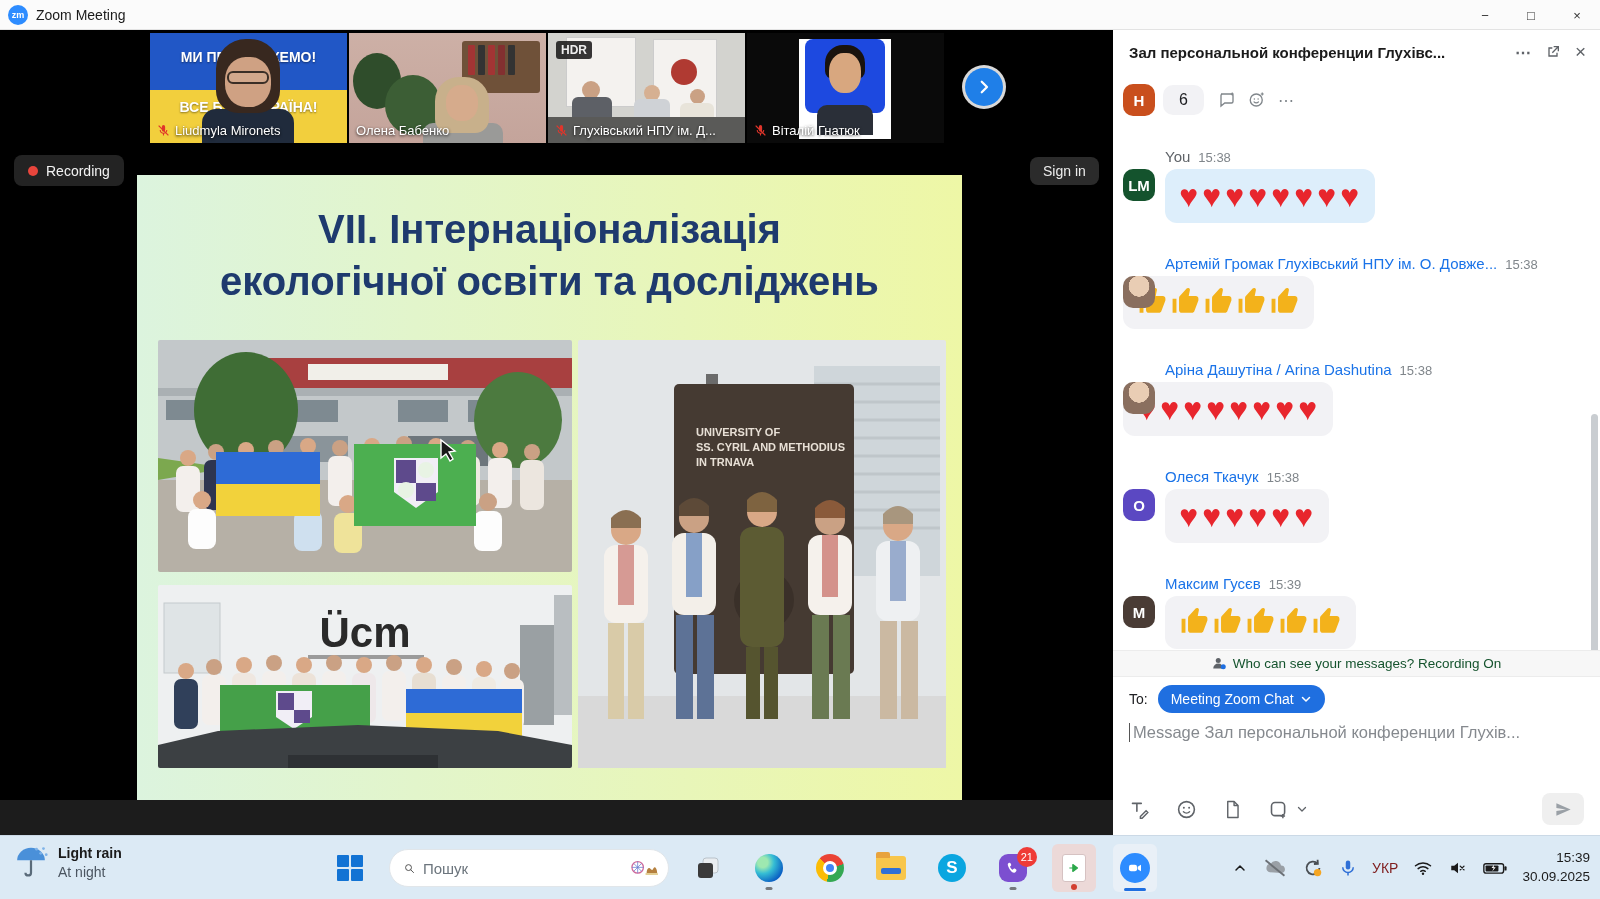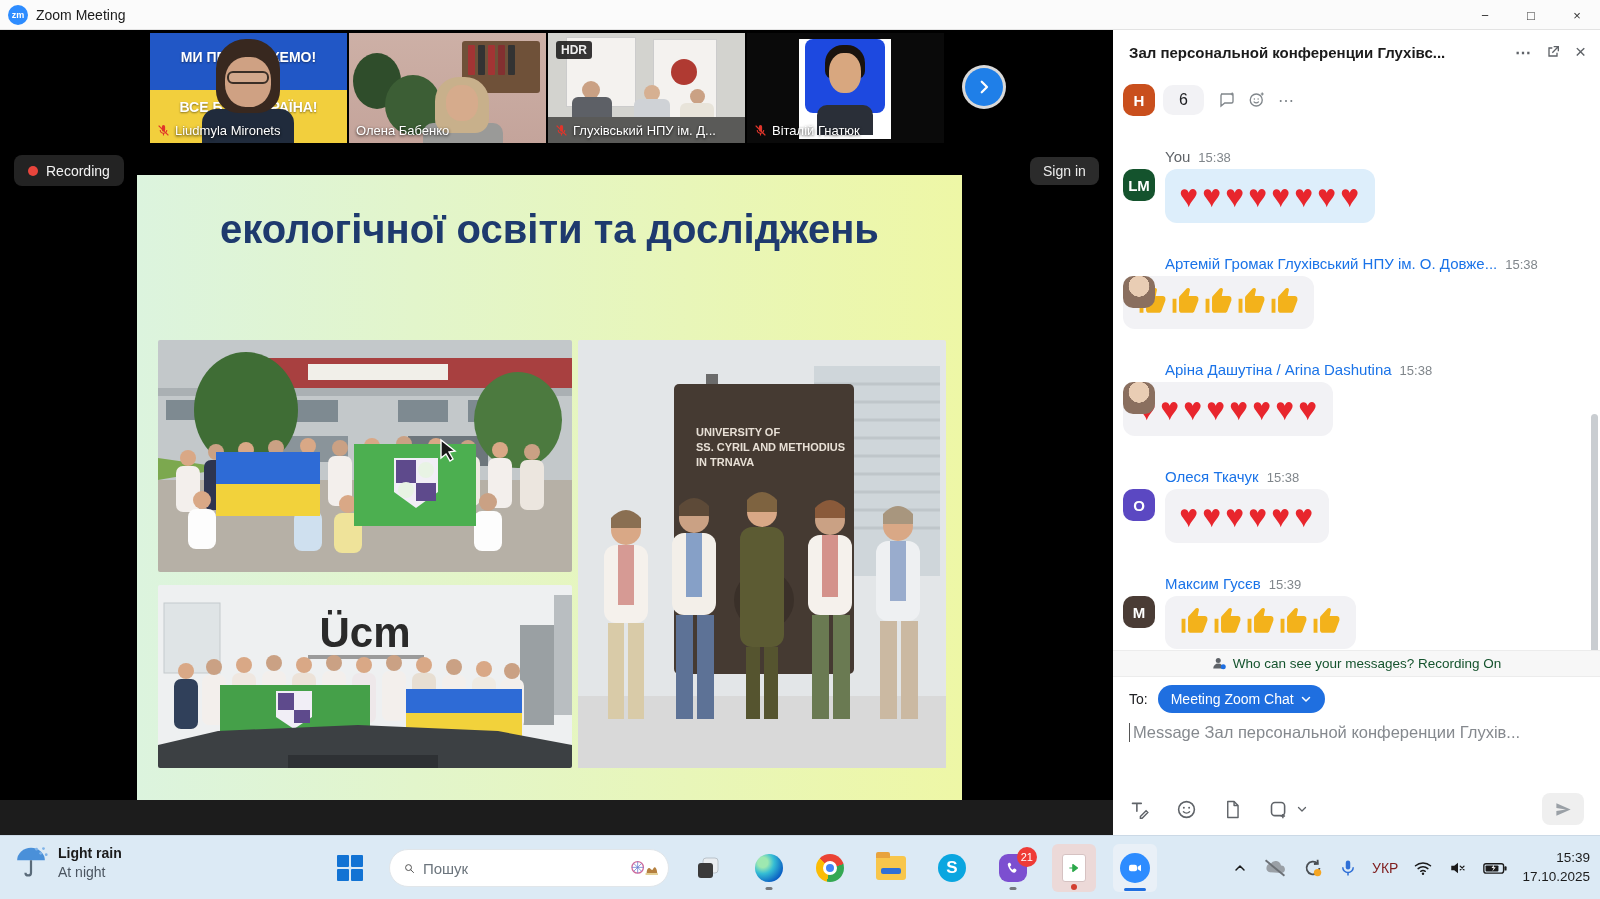--- a/index.html
+++ b/index.html
@@ -237,20 +237,21 @@
   <div class="recording-pill">
     <div class="rec-dot"></div>
     <span>Recording</span>
   </div>
   <div class="signin-pill">
     <span>Sign in</span>
   </div>
 
   <div class="slide">
     <div class="slide-title">
+      <div>VII. Інтернаціоналізація</div>
       <div>екологічної освіти та досліджень</div>
     </div>
 
     <div class="photo photoA">
       <svg width="414" height="232" viewBox="0 0 414 232">
         <rect width="414" height="140" fill="#c3c8ca"></rect>
         <rect x="90" y="18" width="324" height="30" fill="#a84040"></rect>
         <rect x="150" y="24" width="140" height="16" fill="#f1efe9"></rect>
         <rect x="0" y="48" width="414" height="8" fill="#aab0b3"></rect>
         <rect x="8" y="60" width="60" height="20" fill="#7e8a91"></rect>
@@ -776,16 +777,16 @@
         <path d="M15 9.5l5 5M20 9.5l-5 5" stroke="#1b1b1b" stroke-width="1.8" stroke-linecap="round"></path>
       </svg>
     <svg width="24" height="16" viewBox="0 0 28 16">
         <rect x="1" y="3" width="23" height="11" rx="2.5" fill="none" stroke="#1b1b1b" stroke-width="1.6"></rect>
         <rect x="25" y="6" width="2.5" height="5" rx="1" fill="#1b1b1b"></rect>
         <rect x="3" y="5" width="15" height="7" rx="1" fill="#1b1b1b"></rect>
         <path d="M13 4l-3 4h2.4l-1.6 4 4-5h-2.4z" fill="#fff"></path>
       </svg>
     <div class="clock">
       <div>15:39</div>
-      <div>17.10.2025</div>
+      <div>30.09.2025</div>
     </div>
   </div>
 </div>
 
 </body></html>

